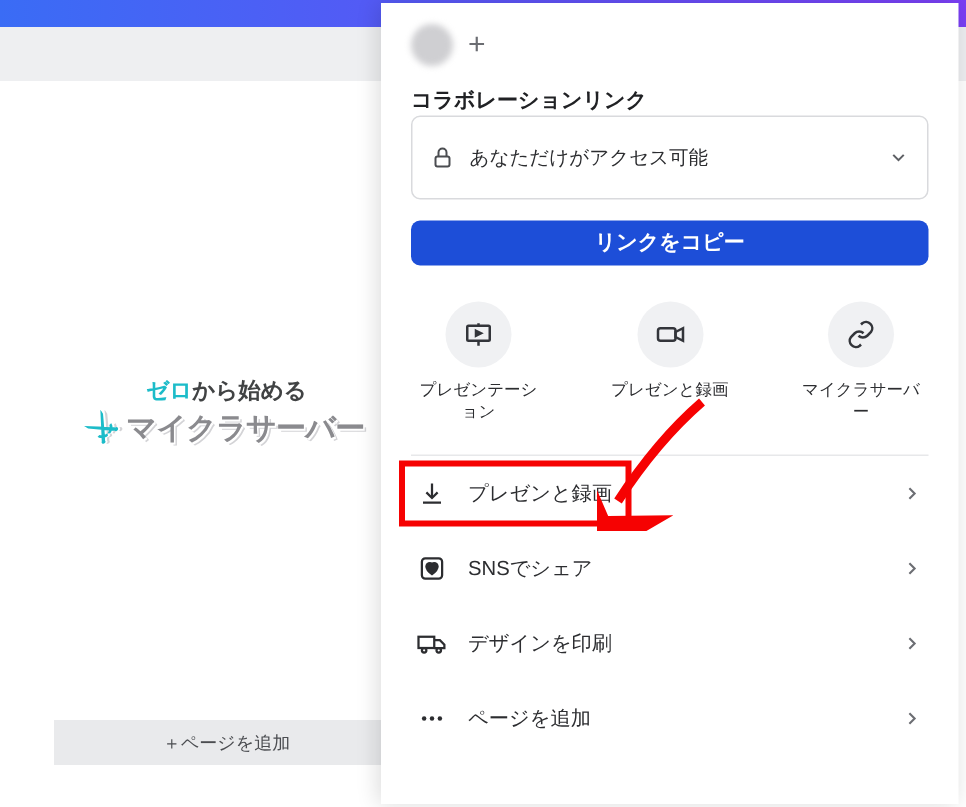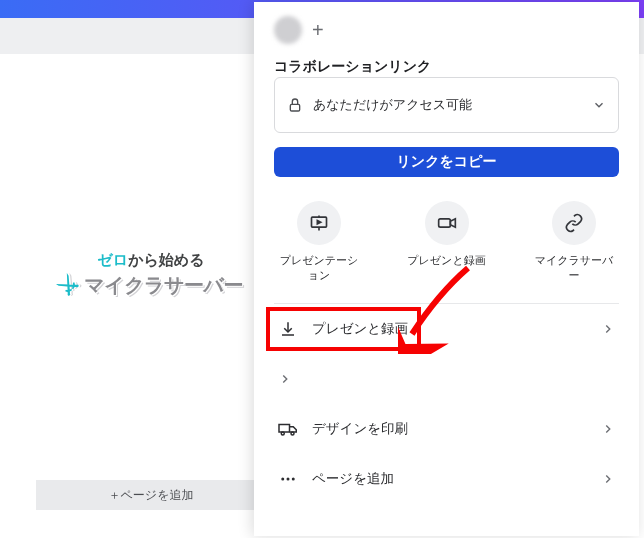--- a/index.html
+++ b/index.html
@@ -263,20 +263,29 @@
         <span>プレゼンと録画</span>
       </div>
       <span class="chevron-right">
         <svg width="14" height="14" viewBox="0 0 24 24" fill="none" stroke="currentColor" stroke-width="2.4">
             <polyline points="9 6 15 12 9 18"></polyline>
           </svg>
       </span>
     </div>
 
     <div class="menu-row">
+      <div class="menu-left">
+        <span class="menu-icon">
+          <svg width="18" height="18" viewBox="0 0 24 24" fill="none" stroke="#2c2d30" stroke-width="2">
+              <rect x="3" y="3" width="18" height="18" rx="3"></rect>
+              <path d="M12 17s-5-3.5-5-7a3 3 0 0 1 5-2 3 3 0 0 1 5 2c0 3.5-5 7-5 7z" fill="#2c2d30"></path>
+            </svg>
+        </span>
+        <span>SNSでシェア</span>
+      </div>
       <span class="chevron-right">
         <svg width="14" height="14" viewBox="0 0 24 24" fill="none" stroke="currentColor" stroke-width="2.4">
             <polyline points="9 6 15 12 9 18"></polyline>
           </svg>
       </span>
     </div>
 
     <div class="menu-row">
       <div class="menu-left">
         <span class="menu-icon">

